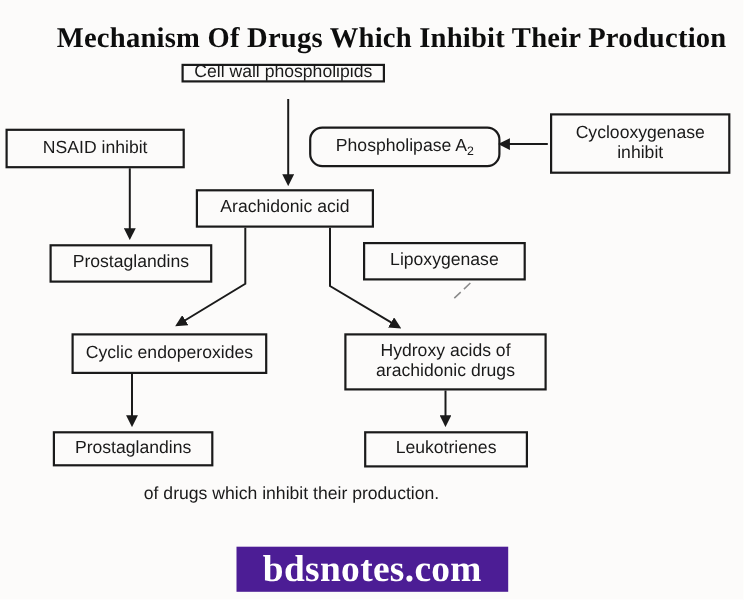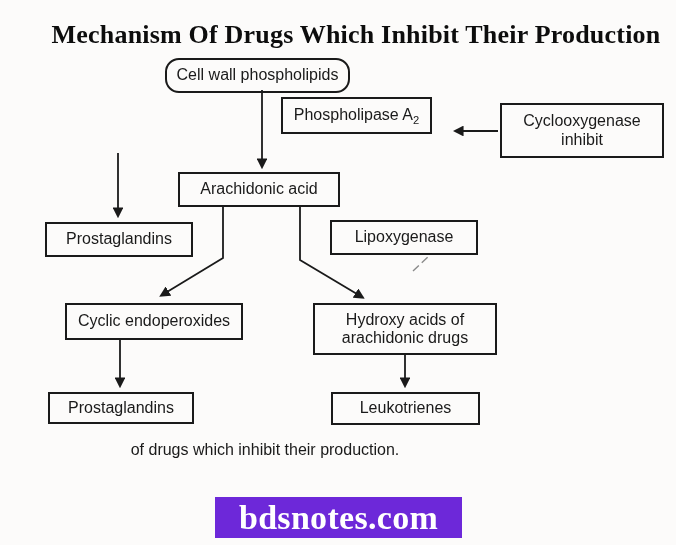--- a/index.html
+++ b/index.html
@@ -42,23 +42,23 @@
     display: flex;
     align-items: center;
     justify-content: center;
     text-align: center;
     font-size: 16px;
     line-height: 1.15;
     color: #1a1a1a;
   }
   .node sub { font-size: 0.7em; line-height: 0; }
 
-  #n-cellwall        { left: 165px; top:  58px; width: 185px; height: 35px; border-radius: 14px; }
+  #n-cellwall        { left: 165px; top:  58px; width: 185px; height: 17px; }
   #n-nsaid           { left:   5px; top: 117px; width: 163px; height: 36px; }
-  #n-phospholipase   { left: 281px; top: 97px; width: 151px; height: 37px; }
+  #n-phospholipase   { left: 281px; top: 115px; width: 174px; height: 37px; border-radius: 12px; }
   #n-corticosteroids { left: 500px; top: 103px; width: 164px; height: 55px; }
   #n-arachidonic     { left: 178px; top: 172px; width: 162px; height: 35px; }
   #n-cyclooxygenase  { left:  45px; top: 222px; width: 148px; height: 35px; }
   #n-lipoxygenase    { left: 330px; top: 220px; width: 148px; height: 35px; }
   #n-cyclic          { left:  30px; top: 303px; width: 178px; height: 37px; margin-left: 35px; }
   #n-hydroxy         { left: 313px; top: 303px; width: 184px; height: 52px; }
   #n-prostaglandins  { left:  48px; top: 392px; width: 146px; height: 32px; }
   #n-leukotrienes    { left: 331px; top: 392px; width: 149px; height: 33px; }
 
   .caption {
@@ -70,21 +70,21 @@
     font-size: 16px;
     line-height: 19px;
     color: #1a1a1a;
   }
   .footer-banner {
     position: absolute;
     left: 215px;
     top: 497px;
     width: 247px;
     height: 41px;
-    background: #6d28d9;
+    background: #4c1d95;
     display: flex;
     align-items: center;
     justify-content: center;
     font-family: "Liberation Serif", "DejaVu Serif", serif;
     font-weight: 700;
     font-size: 34px;
     color: #ffffff;
     letter-spacing: 0.3px;
   }
 </style>
@@ -108,20 +108,23 @@
     <polyline points="300,207 300,260 362,297" fill="none" stroke="#1a1a1a" stroke-width="1.8" marker-end="url(#arrow)"></polyline>
     <line x1="120" y1="340" x2="120" y2="385" stroke="#1a1a1a" stroke-width="1.8" marker-end="url(#arrow)"></line>
     <line x1="405" y1="355" x2="405" y2="385" stroke="#1a1a1a" stroke-width="1.8" marker-end="url(#arrow)"></line>
     <line x1="413" y1="271" x2="429" y2="256" stroke="#8a8a8a" stroke-width="1.4" stroke-dasharray="8 4"></line>
   </svg>
 
   <div class="node" id="n-cellwall">
     <span>Cell wall phospholipids</span>
   </div>
 
+  <div class="node" id="n-nsaid">
+    <span>NSAID inhibit</span>
+  </div>
 
   <div class="node" id="n-phospholipase">
     <span><span>Phospholipase A</span><sub>2</sub></span>
   </div>
 
   <div class="node" id="n-corticosteroids">
     <span>
       <span>Cyclooxygenase</span><br>
       <span>inhibit</span>
     </span>

